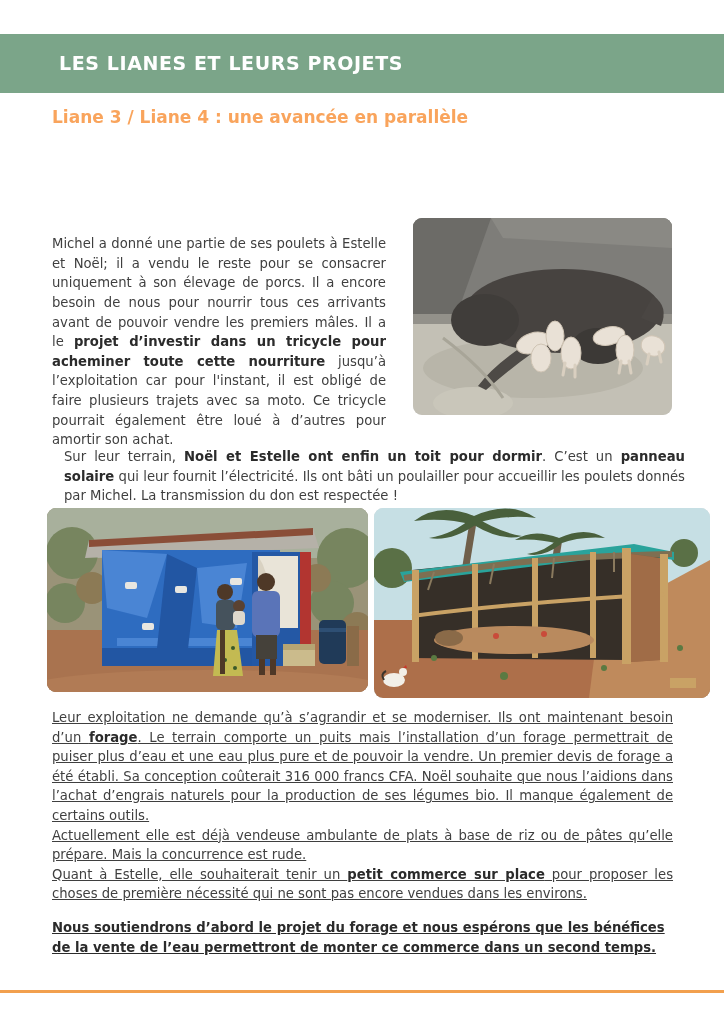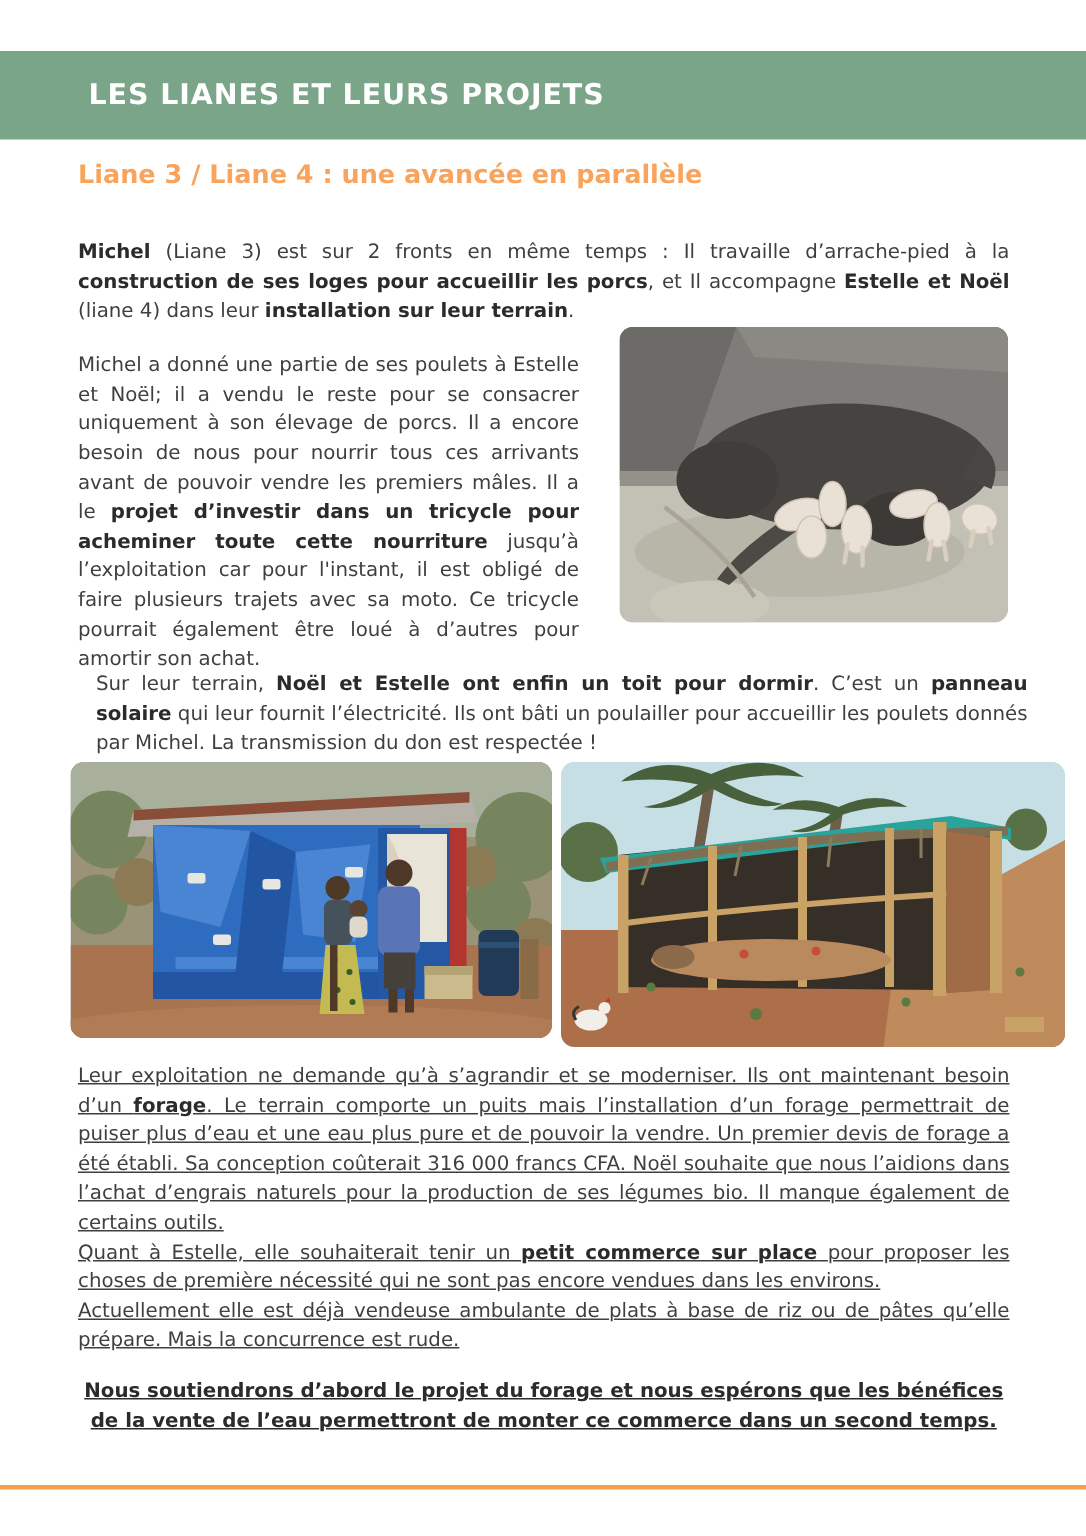--- a/index.html
+++ b/index.html
@@ -13,21 +13,21 @@
   
   .section-title{left:52px;top:107px;font-size:17px;font-weight:700;color:#F9A45C;}
   
   .body-text{font-size:13.2px;line-height:19.6px;text-align:justify;}
   .body-text b{color:#2b2b2b;font-weight:700;}
   .p-intro{left:52px;top:146px;width:621px;}
   .col-left{left:52px;top:221px;width:334px;}
   .p-terrain{left:44px;top:434px;width:621px;margin-left:20px;}
   .p-block{left:52px;top:708px;width:621px;}
   .p-block p{margin:0;text-decoration:underline;}
-  .p-conclusion{margin-top:14px !important;text-align:center;font-weight:700;color:#2b2b2b;}
+  .p-conclusion{margin-top:14px !important;text-align:left;font-weight:700;color:#2b2b2b;}
   
   .photo{border-radius:9px;overflow:hidden;background:#ddd;}
   .photo svg{display:block;width:100%;height:100%;}
   .photo-pigs{left:413px;top:218px;width:259px;height:197px;}
   .photo-family{left:47px;top:508px;width:321px;height:184px;}
   .photo-shelter{left:374px;top:508px;width:336px;height:190px;}
   
   .footer-line{left:0;top:990px;width:724px;height:3px;background:#F2A04E;}
   .footer{left:52px;top:1032px;width:621px;display:flex;justify-content:space-between;
         font-size:9.8px;letter-spacing:1.4px;color:#6e6e6e;}
@@ -36,21 +36,20 @@
 <body>
 
 <div class="page">
 
   <div class="abs green-bar">
     <div class="title">LES LIANES ET LEURS PROJETS</div>
   </div>
 
   <div class="abs section-title">Liane 3 / Liane 4 : une avancée en parallèle</div>
 
-  <p class="abs body-text p-intro"><b>Michel</b> (Liane 3) est sur 2 fronts en même temps : Il travaille d’arrache-pied à la <b>construction de ses loges pour accueillir les porcs</b>, et Il accompagne <b>Estelle et Noël</b> (liane 4) dans leur <b>installation sur leur terrain</b>.</p>
 
   <p class="abs body-text col-left">Michel a donné une partie de ses poulets à Estelle et Noël; il a vendu le reste pour se consacrer uniquement à son élevage de porcs. Il a encore besoin de nous pour nourrir tous ces arrivants avant de pouvoir vendre les premiers mâles. Il a le <b>projet d’investir dans un tricycle pour acheminer toute cette nourriture</b> jusqu’à l’exploitation car pour l'instant, il est obligé de faire plusieurs trajets avec sa moto. Ce tricycle pourrait également être loué à d’autres pour amortir son achat.</p>
 
   <div class="abs photo photo-pigs">
     <svg viewBox="0 0 259 197" preserveAspectRatio="none">
       <rect width="259" height="197" fill="#c3c0b5"></rect>
       <rect width="259" height="102" fill="#7e7d79"></rect>
       <polygon points="0,0 78,0 42,102 0,102" fill="#6c6b67"></polygon>
       <polygon points="78,0 259,0 259,30 90,20" fill="#8a8984"></polygon>
       <rect y="96" width="259" height="10" fill="#93918a"></rect>
@@ -209,22 +208,22 @@
       <ellipse cx="20" cy="172" rx="11" ry="7" fill="#f2efe8"></ellipse>
       <circle cx="29" cy="164" r="4" fill="#f2efe8"></circle>
       <path d="M29 160 l3 -3 l1 3 z" fill="#c9372c"></path>
       <path d="M10 172 q-4 -6 2 -9" stroke="#3a342c" stroke-width="2" fill="none"></path>
       <rect x="296" y="170" width="26" height="10" fill="#c9a265"></rect>
     </svg>
   </div>
 
   <div class="abs body-text p-block">
     <p>Leur exploitation ne demande qu’à s’agrandir et se moderniser. Ils ont maintenant besoin d’un <b>forage</b>. Le terrain comporte un puits mais l’installation d’un forage permettrait de puiser plus d’eau et une eau plus pure et de pouvoir la vendre. Un premier devis de forage a été établi. Sa conception coûterait 316 000 francs CFA. Noël souhaite que nous l’aidions dans l’achat d’engrais naturels pour la production de ses légumes bio. Il manque également de certains outils.</p>
+    <p>Actuellement elle est déjà vendeuse ambulante de plats à base de riz ou de pâtes qu’elle prépare. Mais la concurrence est rude.</p>
     <p>Quant à Estelle, elle souhaiterait tenir un <b>petit commerce sur place</b> pour proposer les choses de première nécessité qui ne sont pas encore vendues dans les environs.</p>
-    <p>Actuellement elle est déjà vendeuse ambulante de plats à base de riz ou de pâtes qu’elle prépare. Mais la concurrence est rude.</p>
     <p class="p-conclusion"><b>Nous soutiendrons d’abord le projet du forage et nous espérons que les bénéfices de la vente de l’eau permettront de monter ce commerce dans un second temps.</b></p>
   </div>
 
   <div class="abs footer-line"></div>
   <div class="abs footer">
     <span>SEMEURS DE LIANES N°8 | NOVEMBRE 2024</span>
     <span>www.lianesdalliance.org | 4</span>
   </div>
 
 </div>

